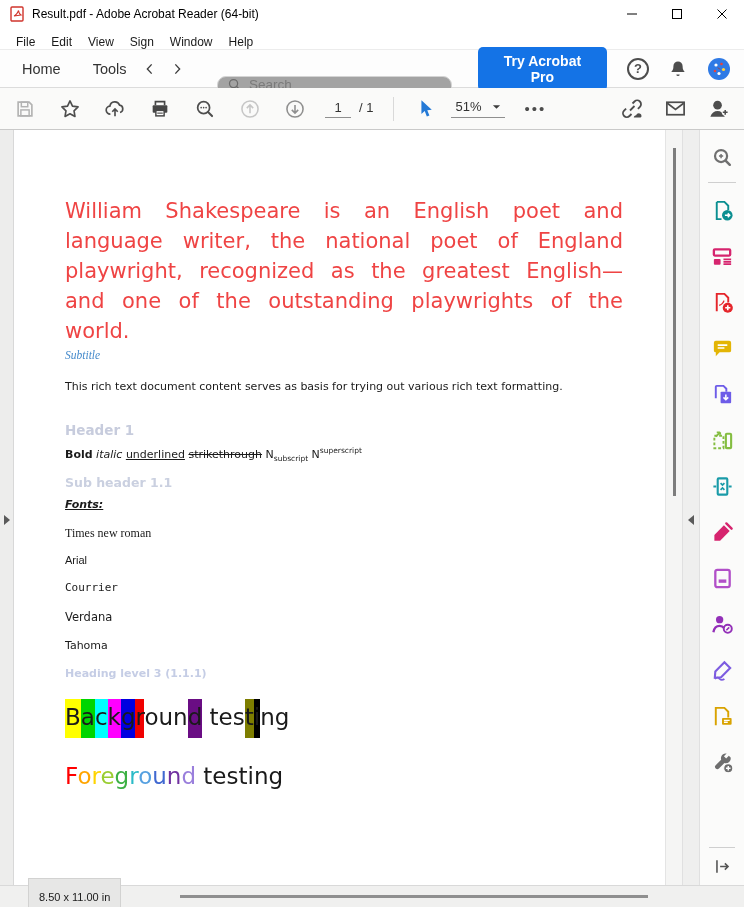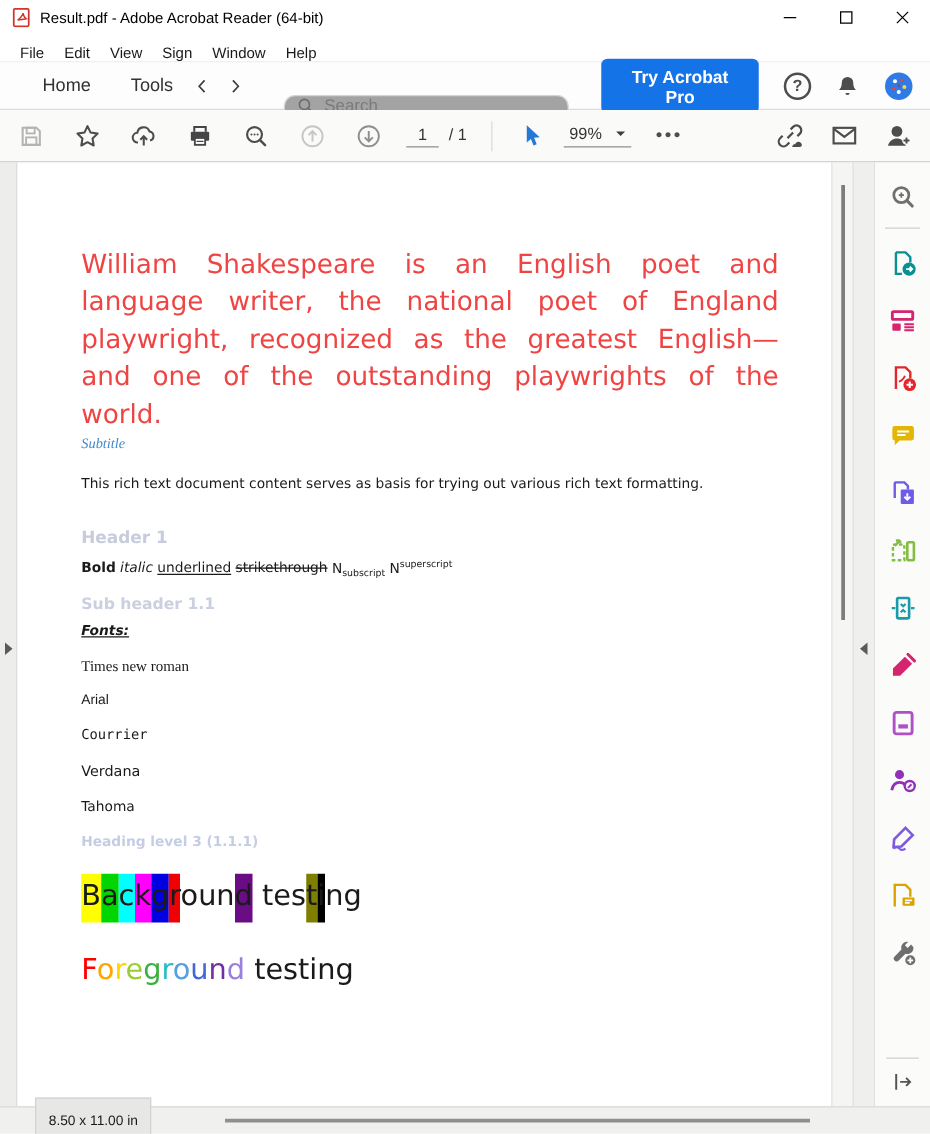--- a/index.html
+++ b/index.html
@@ -12,21 +12,21 @@
   .pdf-ico { width: 16px; height: 16px; margin-right: 7px; display: flex; }
   .title-text { font-size: 12px; color: #000; }
   .win-btns { margin-left: auto; display: flex; height: 100%; }
   .win-btn { width: 45px; height: 100%; display: flex; align-items: center; justify-content: center; }
 
   
   .menubar { height: 22px; display: flex; align-items: flex-end; padding-left: 8px; background: #fff; border-bottom: 1px solid #ececec; }
   .menu-item { padding: 0 8px; font-size: 12px; color: #1a1a1a; }
 
   
-  .toolbar1 { height: 38px; display: flex; align-items: center; background: #fdfdfd; border-bottom: 1px solid #dcdcdc; padding-left: 12px; }
+  .toolbar1 { height: 38px; display: flex; align-items: center; background: #fdfdfd; border-bottom: 1px solid #dcdcdc; }
   .tb1-tab { font-size: 14.5px; color: #323232; padding: 0 10px; margin-left: 12px; }
   .chev { width: 24px; height: 24px; display: flex; align-items: center; justify-content: center; margin: 0 2px; }
   .search-box { width: 242px; height: 27px; border: 1px solid #d4d4d4; border-radius: 9px; background: #a3a3a3; display: flex; align-items: flex-start; padding: 0 9px; margin-left: 26px; margin-top: 42px; }
   .search-box input { border: none; outline: none; background: transparent; font-size: 13.5px; color: #333; width: 100%; font-family: "Liberation Sans", sans-serif; }
   .search-box input::placeholder { color: #7a7a7a; }
   .try-pro { margin-left: 26px; background: #1473e6; color: #fff; font-weight: bold; font-size: 14px; border: none; border-radius: 5px; padding: 6px 14px; font-family: "Liberation Sans", sans-serif; }
   .tb1-right { display: flex; align-items: center; margin-left: 20px; gap: 19px; padding-right: 13px; }
   .help-circle { width: 22px; height: 22px; border: 2px solid #4d4d4d; border-radius: 50%; display: flex; align-items: center; justify-content: center; font-size: 13px; font-weight: bold; color: #4d4d4d; }
   .ico { display: flex; align-items: center; justify-content: center; }
 
@@ -229,21 +229,21 @@
       <span class="page-num">1</span>
       <span class="page-total">/ 1</span>
     </span>
     <span class="tb2-sep"></span>
     <span class="tb2-btn">
         <svg viewBox="0 0 24 24" width="22" height="22">
           <path d="M7 2.5v15l3.6-3.2 2.3 5.8 2.8-1.1-2.3-5.7 4.9-.4z" fill="#2479d6"></path>
         </svg>
       </span>
     <span class="zoom-group">
-      <span class="zoom-val">99%</span>
+      <span class="zoom-val">51%</span>
       <span class="ico">
           <svg viewBox="0 0 10 6" width="9" height="6">
             <path d="M1 1l4 4 4-4z" fill="#3c3c3c"></path>
           </svg>
         </span>
     </span>
     <span class="dots">•••</span>
     <div class="tb2-right">
       <span class="ico">
           <svg viewBox="0 0 24 24" width="24" height="24">

